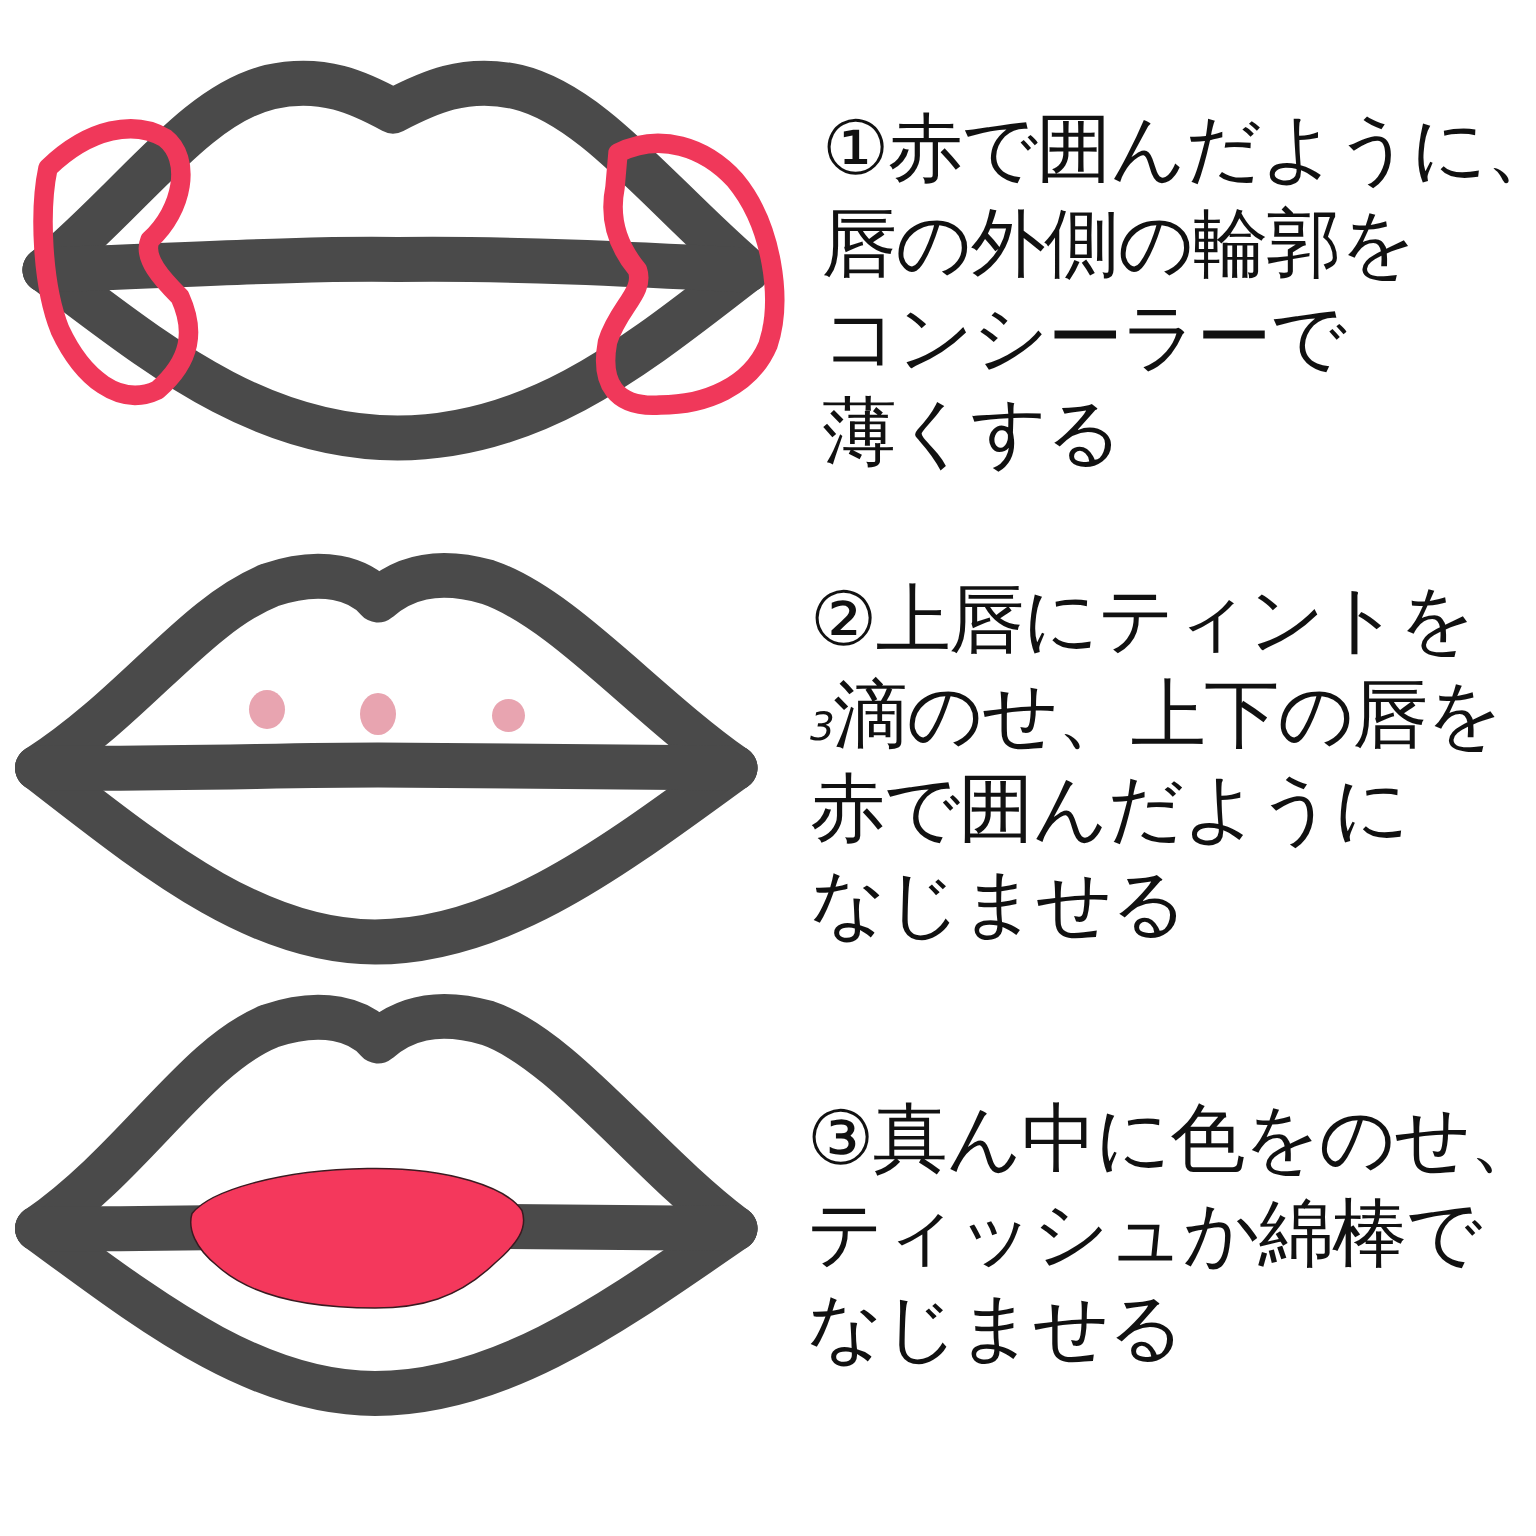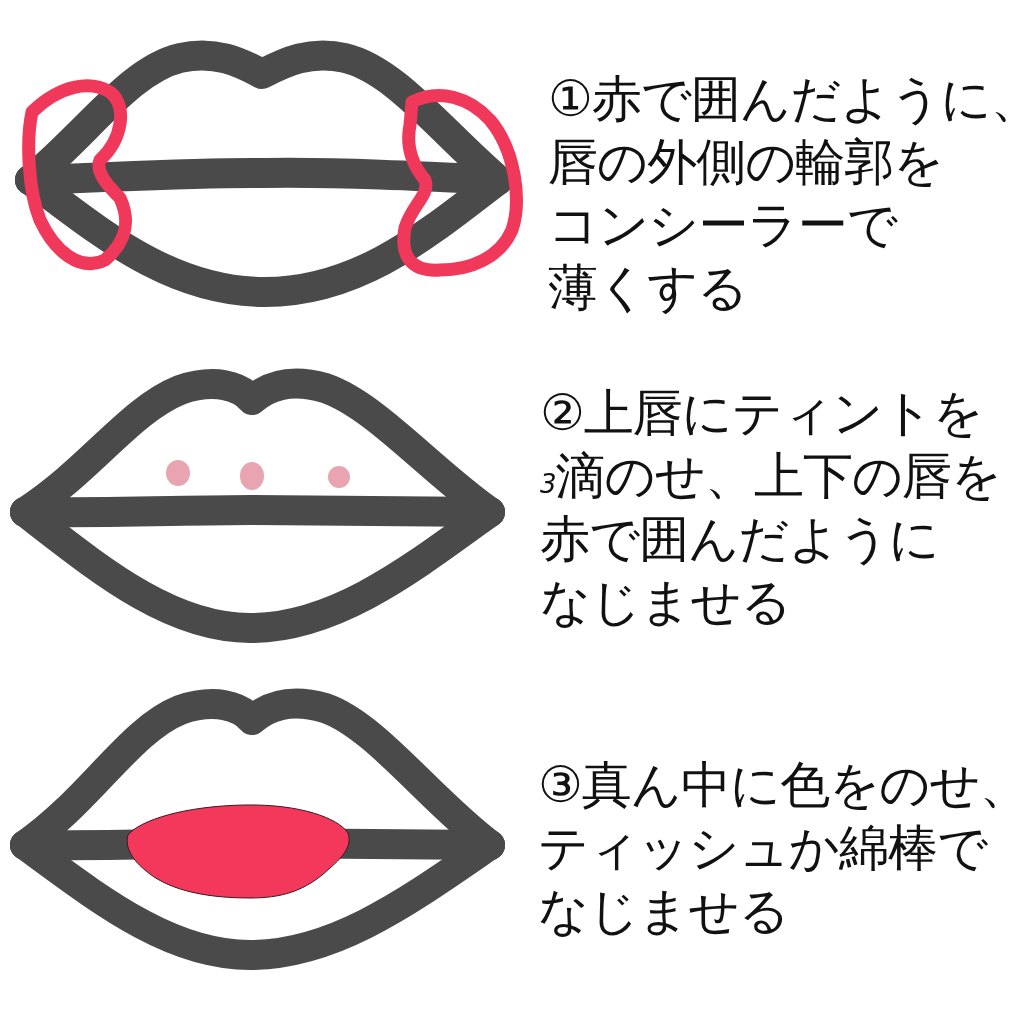--- a/index.html
+++ b/index.html
@@ -48,21 +48,21 @@
     </g>
   </svg>
   <div class="text" style="left:540px;top:22px;">
     <div><span>②</span><span>上唇にティントを</span></div>
     <div><span class="small3">3</span><span>滴のせ、上下の唇を</span></div>
     <div>赤で囲んだように</div>
     <div>なじませる</div>
   </div>
 </div>
 
-<div class="panel" style="top:670px;height:344px;">
+<div class="panel" style="top:644px;height:344px;">
   <svg class="lips" width="540" height="320" viewBox="0 0 540 320">
     <g fill="none" stroke="#4a4a4a" stroke-width="30" stroke-linejoin="round" stroke-linecap="round">
       <path d="M25,175 C90,130 130,60 180,40 C215,28 240,36 252,50 C268,36 290,28 325,38 C375,55 430,130 490,175"></path>
       <path d="M25,175 C100,230 170,285 250,285 C335,285 410,230 490,175"></path>
       <path d="M25,175 C110,176 190,173 252,173 C330,173 410,174 490,175"></path>
     </g>
     <path fill="#f4385c" stroke="#3a1a20" stroke-width="1" d="M128,165 C140,150 185,136 245,135 C300,134 338,148 348,163 C352,175 345,185 330,198 C305,222 280,228 250,228 C200,228 165,218 145,200 C130,188 125,175 128,165 Z"></path>
   </svg>
   <div class="text" style="left:538px;top:84px;">
     <div><span>③</span><span>真ん中に色をのせ、</span></div>

